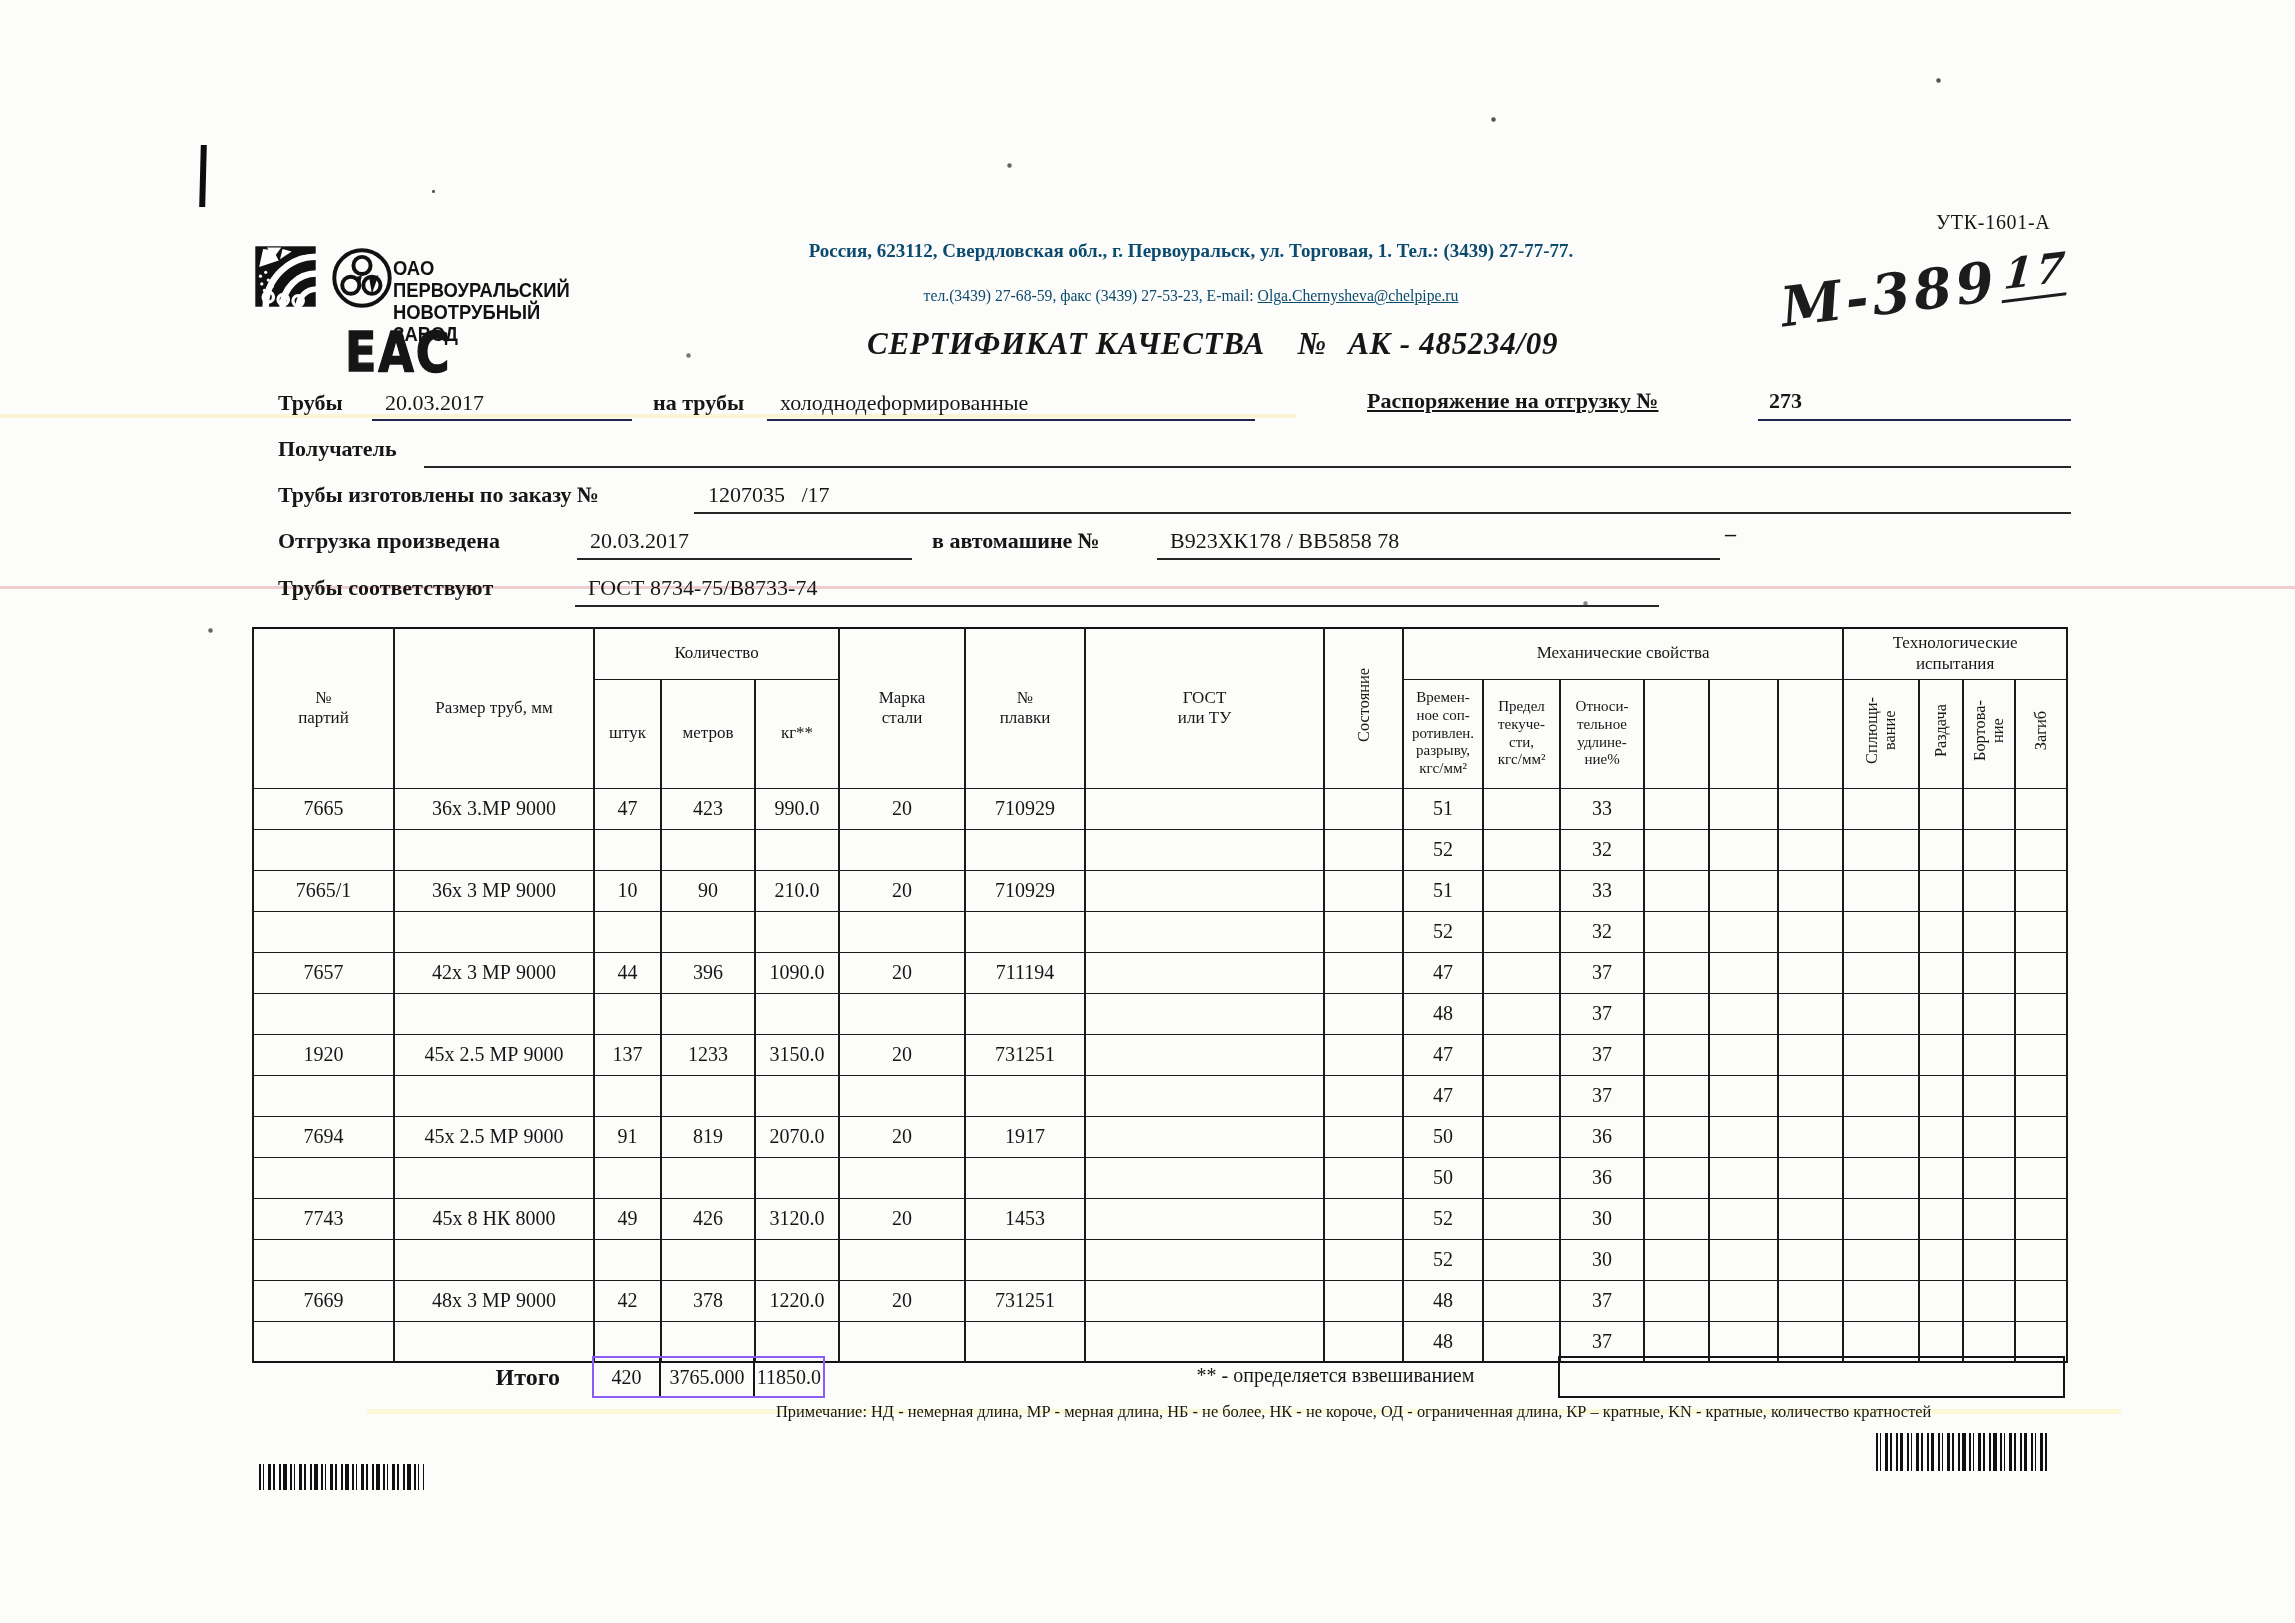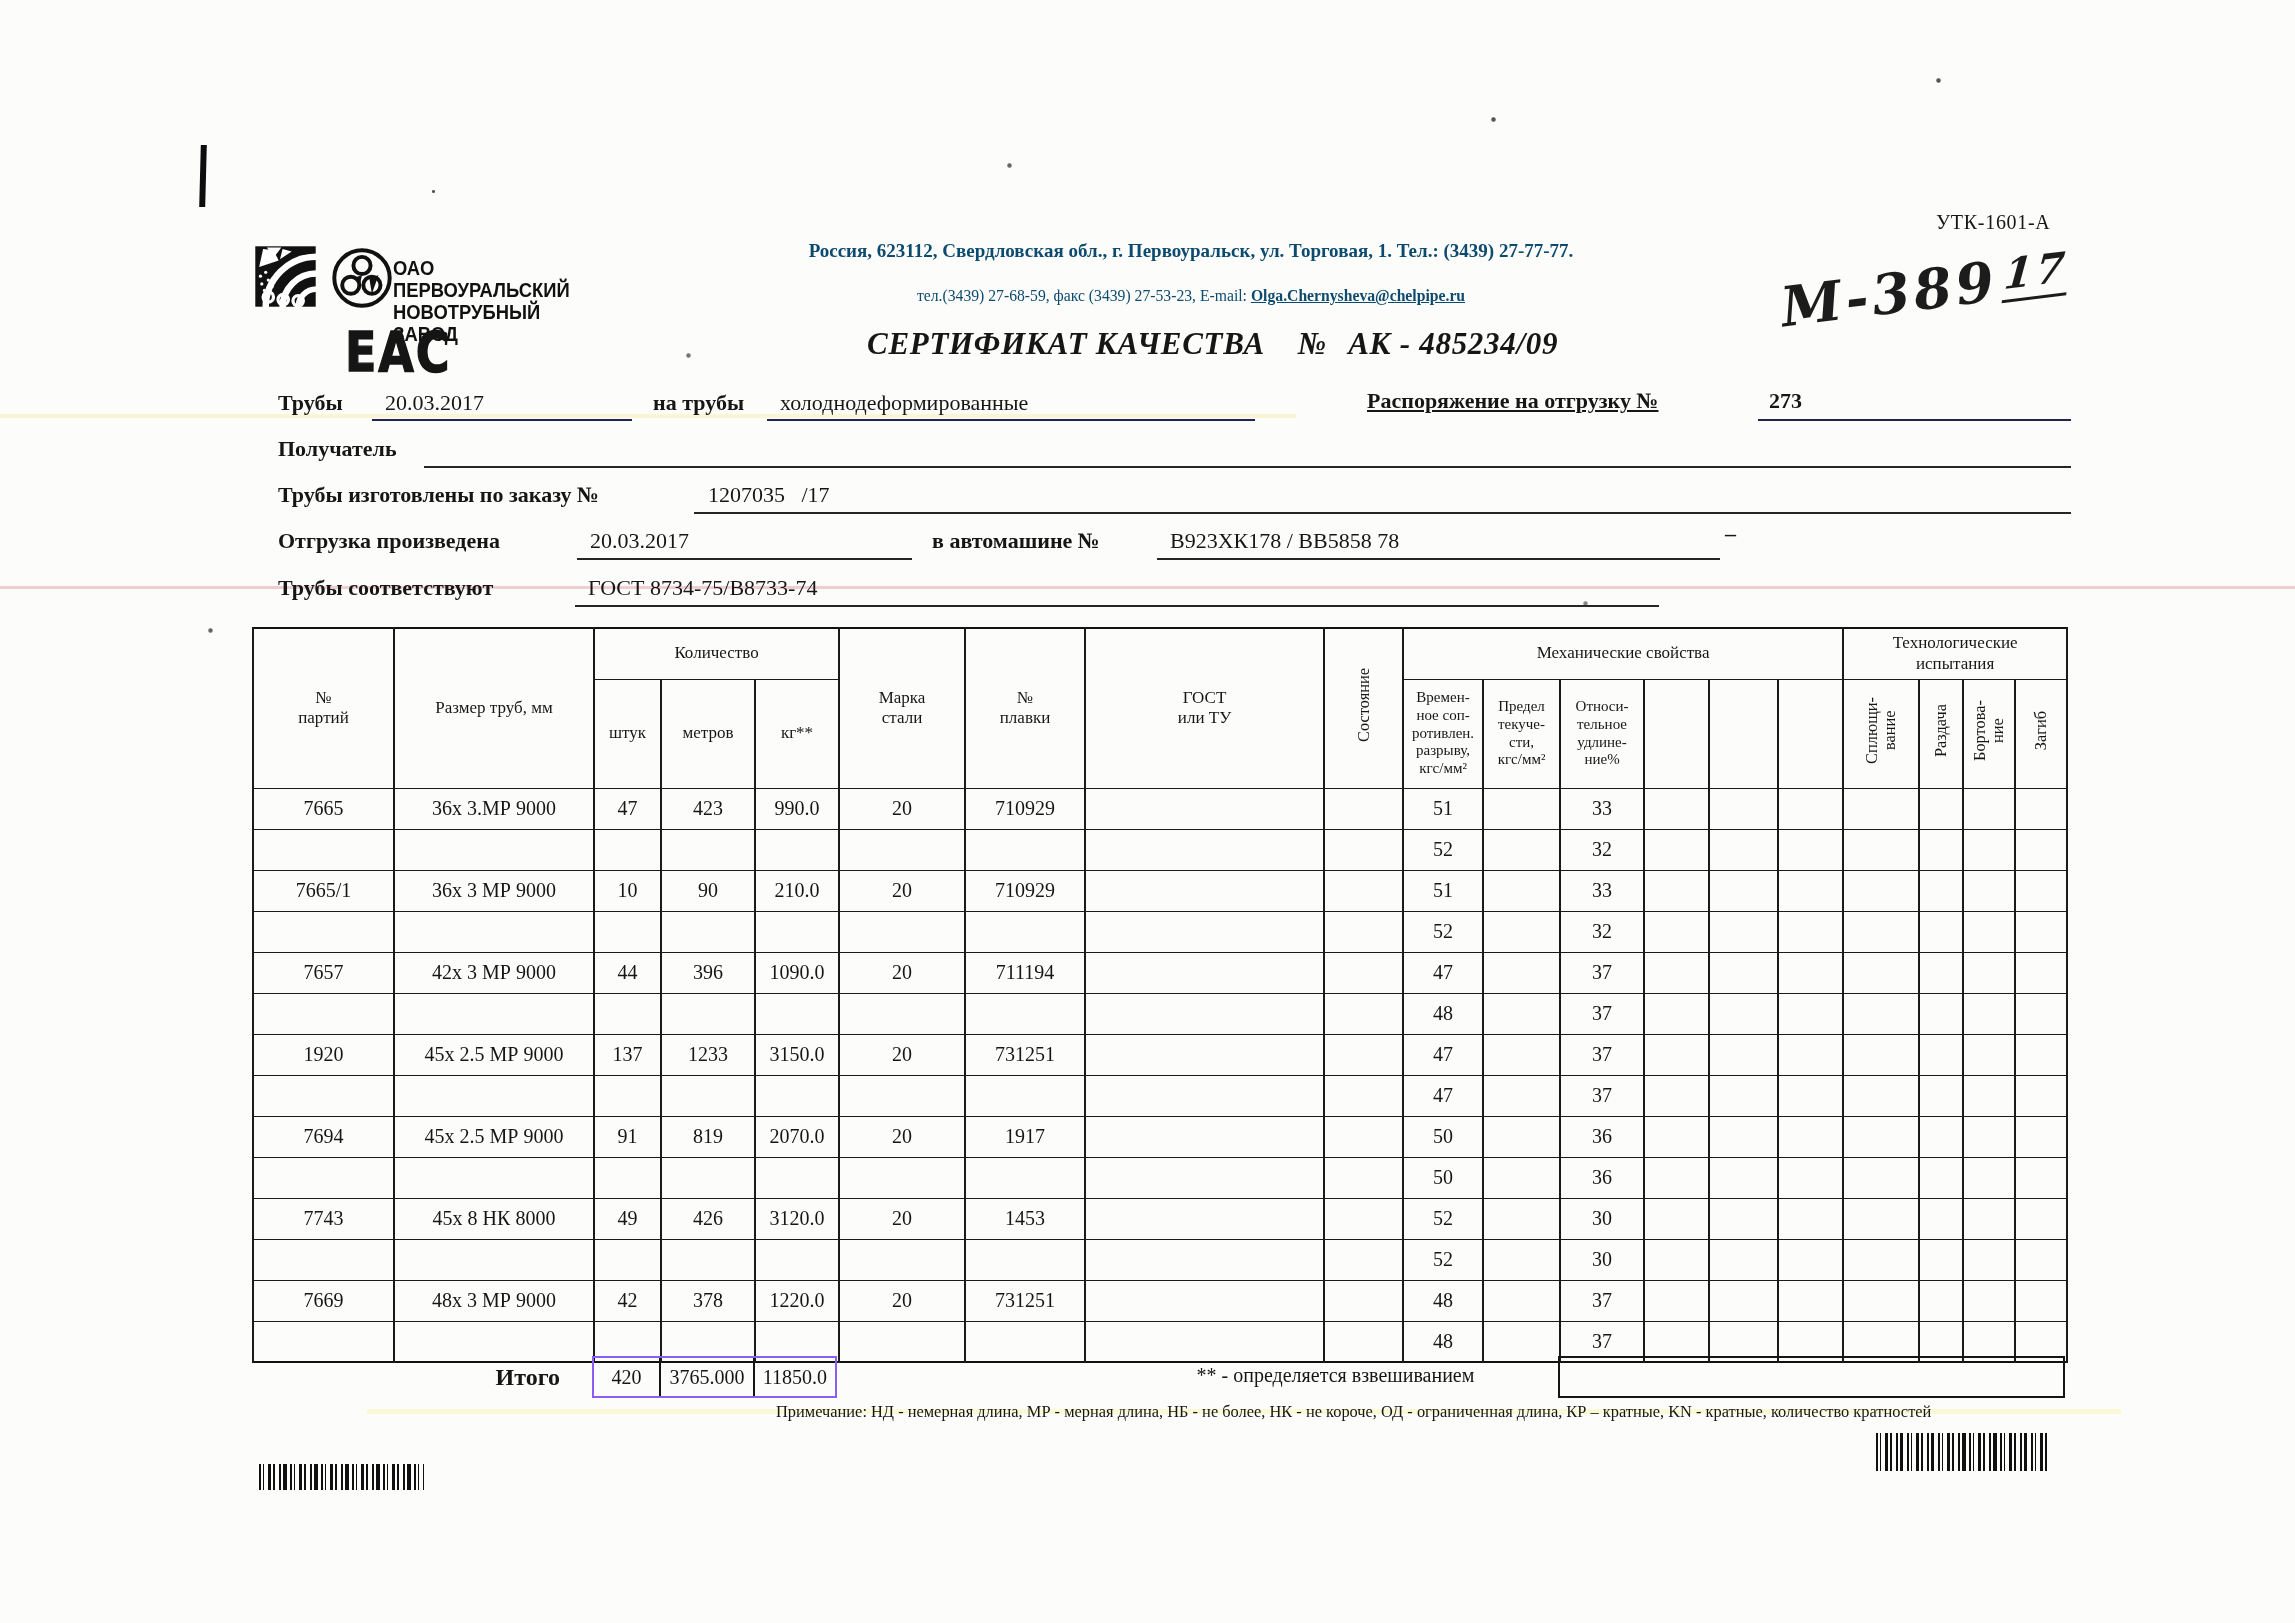--- a/index.html
+++ b/index.html
@@ -20,21 +20,21 @@
   .company-name{position:absolute;left:393px;top:257px;width:203px;font-family:"Liberation Sans",sans-serif;
     font-weight:bold;font-size:20px;line-height:22px;transform:scaleX(.92);transform-origin:left top;
     letter-spacing:0;color:#111;}
   .eac{position:absolute;left:345px;top:319px;font-family:"DejaVu Sans",sans-serif;font-weight:900;
     font-size:50px;letter-spacing:2px;transform:scale(.92,1.12);transform-origin:left top;color:#151515;
     -webkit-text-stroke:1.3px #151515;}
   .addr{position:absolute;left:592px;width:1198px;color:#0c4a6e;text-align:center;}
   .addr1{top:240px;font-size:19px;font-weight:bold;}
   .addr2{top:266px;font-size:15.7px;}
   .addr3{top:287px;font-size:15.7px;}
-  .addr3 .email{font-weight:bold;text-decoration:underline;}
+  .addr3 .email{font-weight:normal;text-decoration:underline;}
   .form-code{position:absolute;left:1936px;top:211px;font-size:20px;letter-spacing:0.7px;}
   .handwritten{position:absolute;left:1780px;top:257px;font-family:"DejaVu Serif",serif;font-style:italic;
     font-weight:bold;font-size:55px;letter-spacing:3.9px;color:#1c1c1c;transform:rotate(-7deg);}
   .handwritten .hand-sup{display:inline-block;font-size:41px;transform:translateY(-10.5px) skewX(-12deg);
     border-bottom:3.3px solid #1c1c1c;padding-bottom:1.3px;margin-left:6.5px;}
   .doc-title{position:absolute;left:867px;top:325px;font-size:32px;font-weight:bold;font-style:italic;
     letter-spacing:0.7px;white-space:nowrap;transform:scaleX(.97);transform-origin:left top;}
   .doc-title .gap1{display:inline-block;width:34px;}
   .doc-title .gap2{display:inline-block;width:22px;}
   
@@ -524,21 +524,21 @@
           <td></td>
           <td></td>
         </tr>
       </tbody>
   </table>
 
   <div class="total-label">Итого</div>
   <div class="total-boxes">
     <div class="tcell" style="width:65px;">420</div>
     <div class="tcell" style="width:94px;">3765.000</div>
-    <div class="tcell" style="width:82px;">11850.0</div>
+    <div class="tcell" style="width:70px;">11850.0</div>
   </div>
   <div class="weigh-note">** - определяется взвешиванием</div>
   <div class="empty-box"></div>
 
   <div class="footnote">Примечание: НД - немерная длина, МР - мерная длина, НБ - не более, НК - не короче, ОД - ограниченная длина, КР – кратные, KN - кратные, количество кратностей</div>
 
   <div class="barcode barcode-left"></div>
   <div class="barcode barcode-right"></div>
 
 </div>

